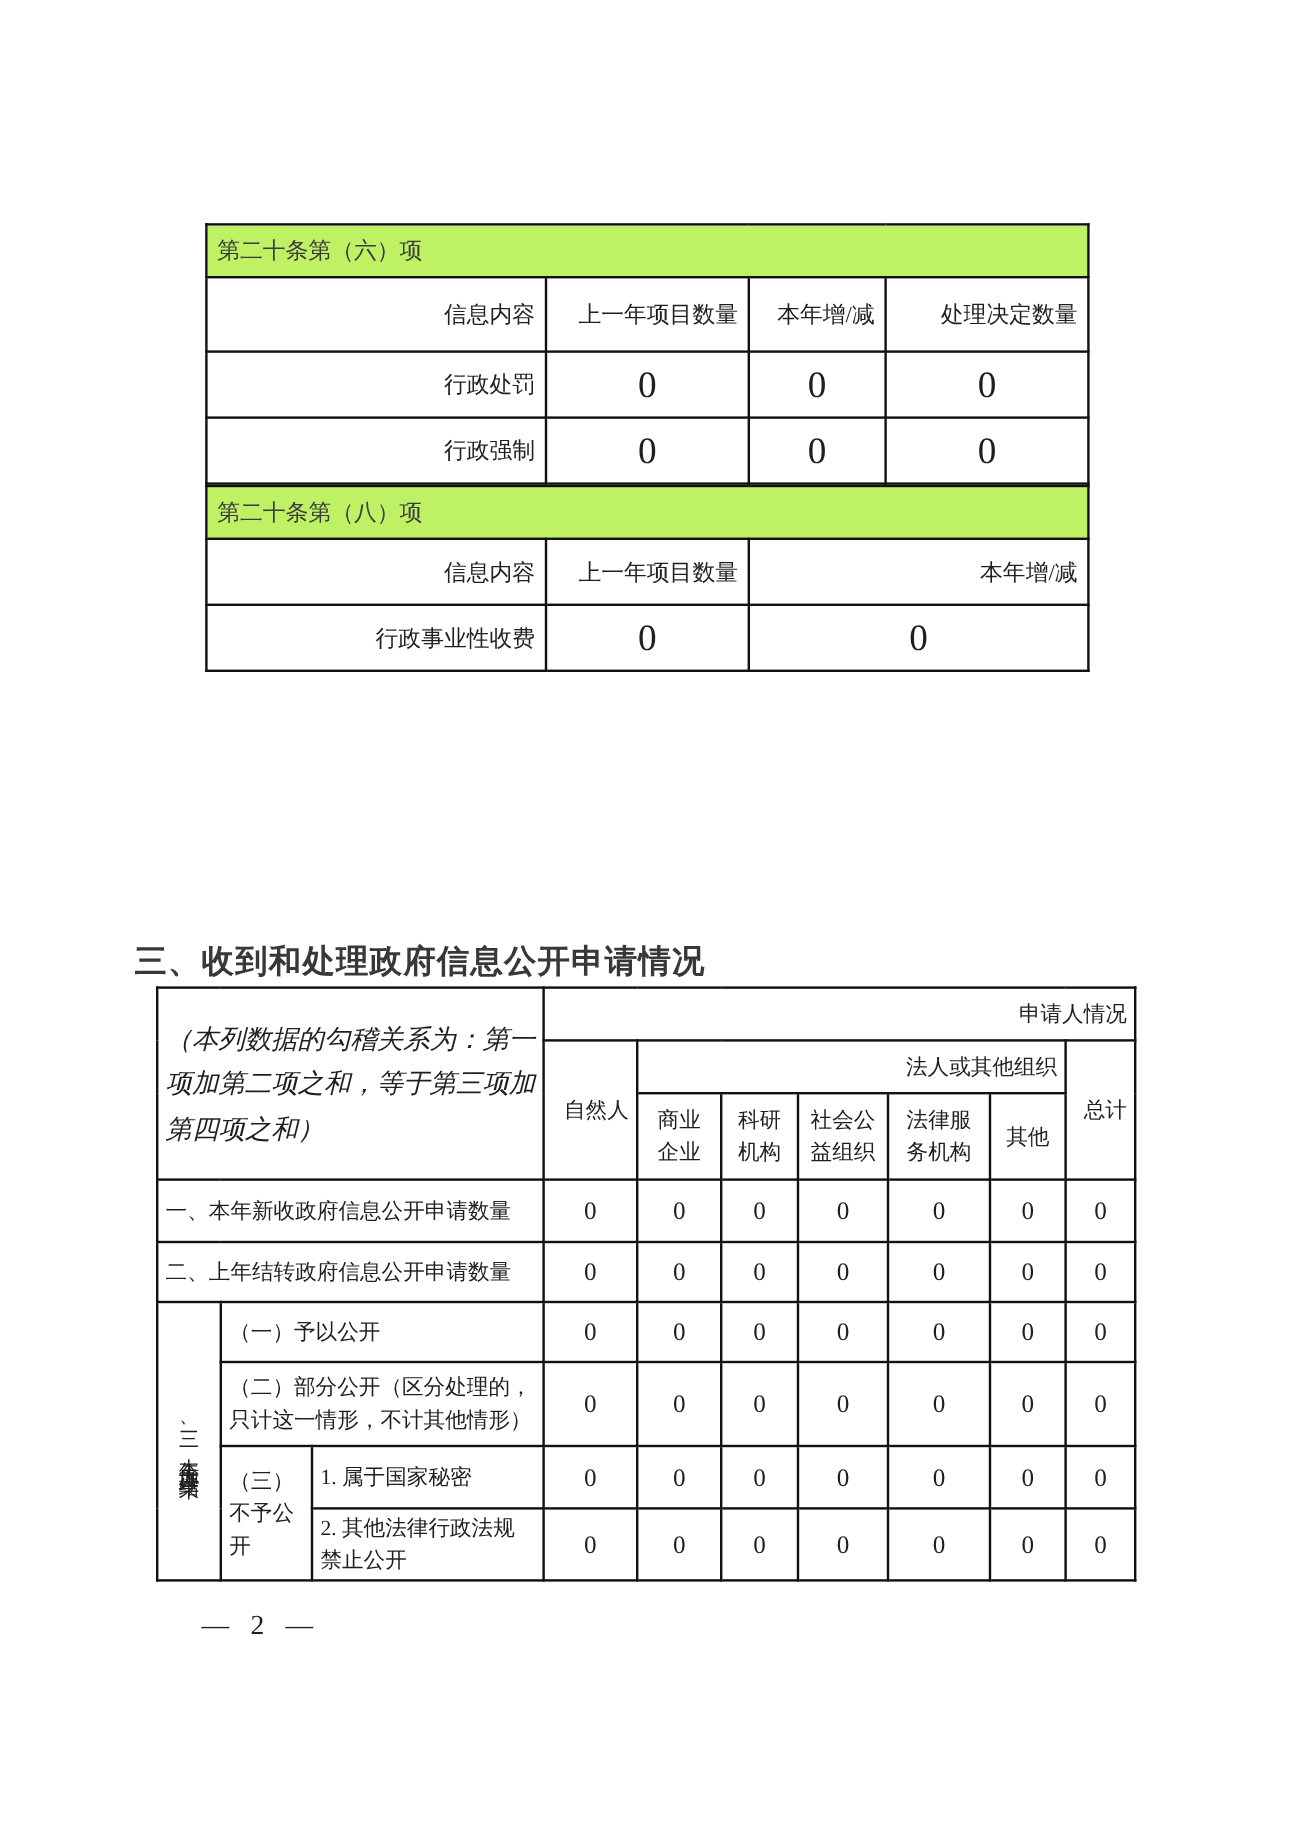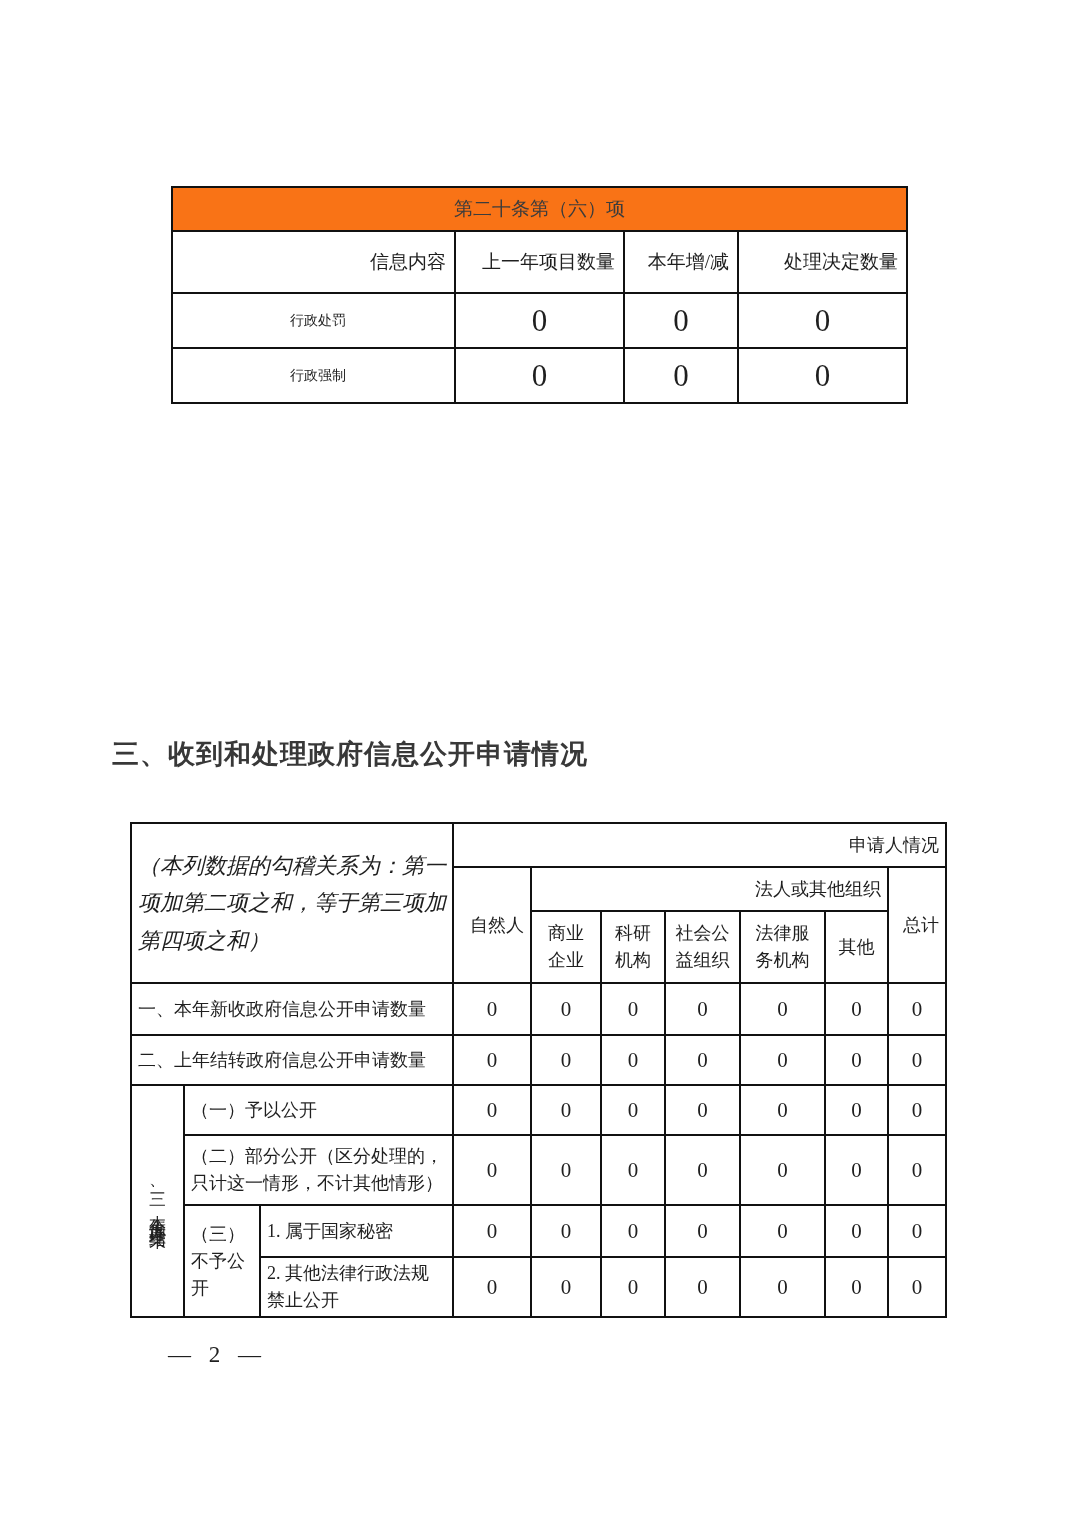--- a/index.html
+++ b/index.html
@@ -6,30 +6,30 @@
   body{
     width:1074px;height:1520px;background:#ffffff;position:relative;
     font-family:"Liberation Serif","DejaVu Serif",serif;color:#1f1f1f;
   }
   table{border-collapse:collapse;table-layout:fixed;}
   td{border:2px solid #111;vertical-align:middle;padding:0 8px;overflow:hidden;}
 
   
   #stack{position:absolute;left:171px;top:186px;width:737px;}
   #stack table{width:100%;}
-  .band td{background:#f97316;text-align:center;font-size:19px;color:#3c3c3c;margin-top:27px;}
+  .band td{background:#bef264;text-align:left;font-size:19px;color:#3c3c3c;margin-top:27px;}
   .head td{text-align:right;font-size:19px;}
-  .rlabel{text-align:center;font-size:14px;padding-left:17px;}
+  .rlabel{text-align:right;font-size:19px;padding-left:17px;}
   .num{text-align:center;font-size:31px;}
   .num-sm{text-align:center;font-size:24px;}
   .h44{height:44px;} .h60{height:60px;} .h55{height:55px;} .h57{height:57px;}
 
   
   #heading{
-    position:absolute;left:112px;top:736px;margin:0;
+    position:absolute;left:112px;top:783px;margin:0;
     font-family:"Liberation Sans","DejaVu Sans",sans-serif;
     font-weight:bold;font-size:27px;color:#383838;letter-spacing:1px;
   }
 
   
   #req{position:absolute;left:130px;top:822px;width:817px;font-size:18px;}
   #req td{padding:0 6px;}
   .center{text-align:right;}
   .note{text-align:left;font-size:22px;line-height:1.7;padding:0 10px;font-style:italic;}
   .sub{white-space:pre-line;text-align:center;font-size:18px;line-height:1.5;}
@@ -75,20 +75,42 @@
       </tr>
       <tr class="h55">
         <td class="rlabel">行政强制</td>
         <td class="num">0</td>
         <td class="num">0</td>
         <td class="num">0</td>
       </tr>
     </tbody>
   </table>
 
+  <table>
+    <colgroup>
+        <col style="width:38.5%">
+        <col style="width:23%">
+        <col>
+      </colgroup>
+    <tbody>
+      <tr class="band h44">
+        <td colspan="3">第二十条第（八）项</td>
+      </tr>
+      <tr class="head h55">
+        <td>信息内容</td>
+        <td>上一年项目数量</td>
+        <td>本年增/减</td>
+      </tr>
+      <tr class="h55">
+        <td class="rlabel">行政事业性收费</td>
+        <td class="num">0</td>
+        <td class="num">0</td>
+      </tr>
+    </tbody>
+  </table>
 
 
 </div>
 
 <h2 id="heading">三、收到和处理政府信息公开申请情况</h2>
 
 <table id="req">
   <colgroup>
     <col style="width:53px">
       <col style="width:76px">

